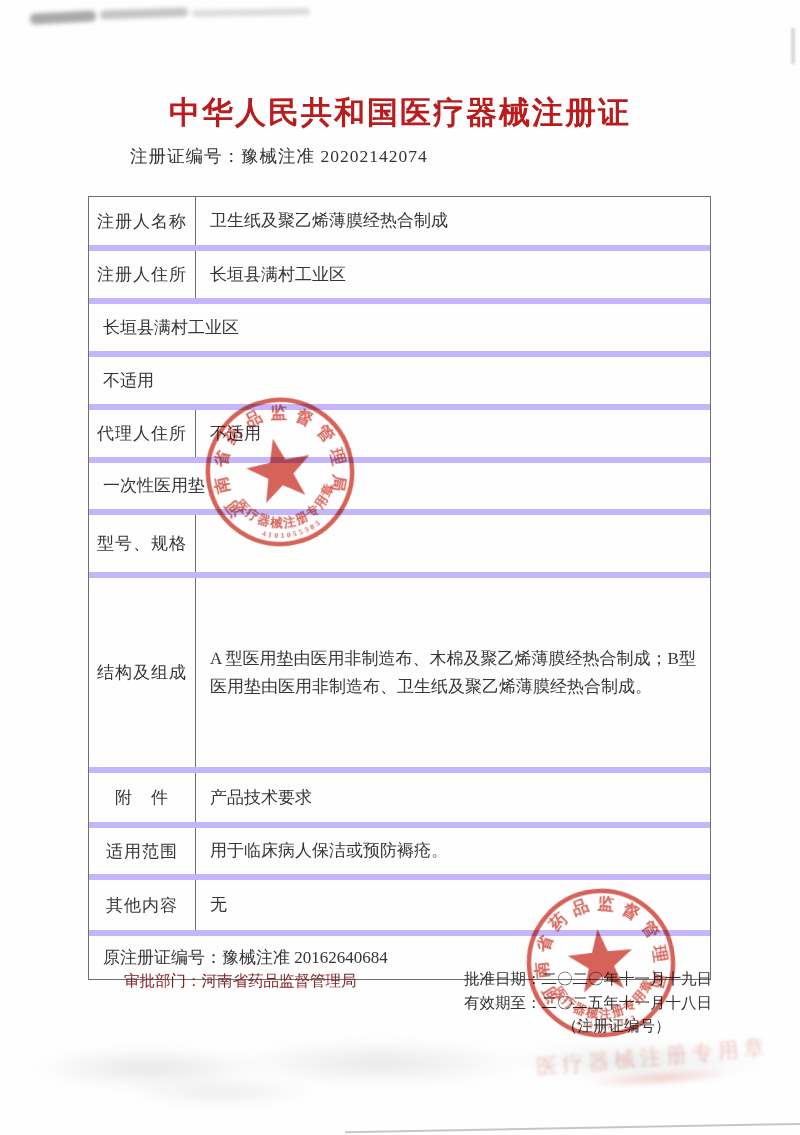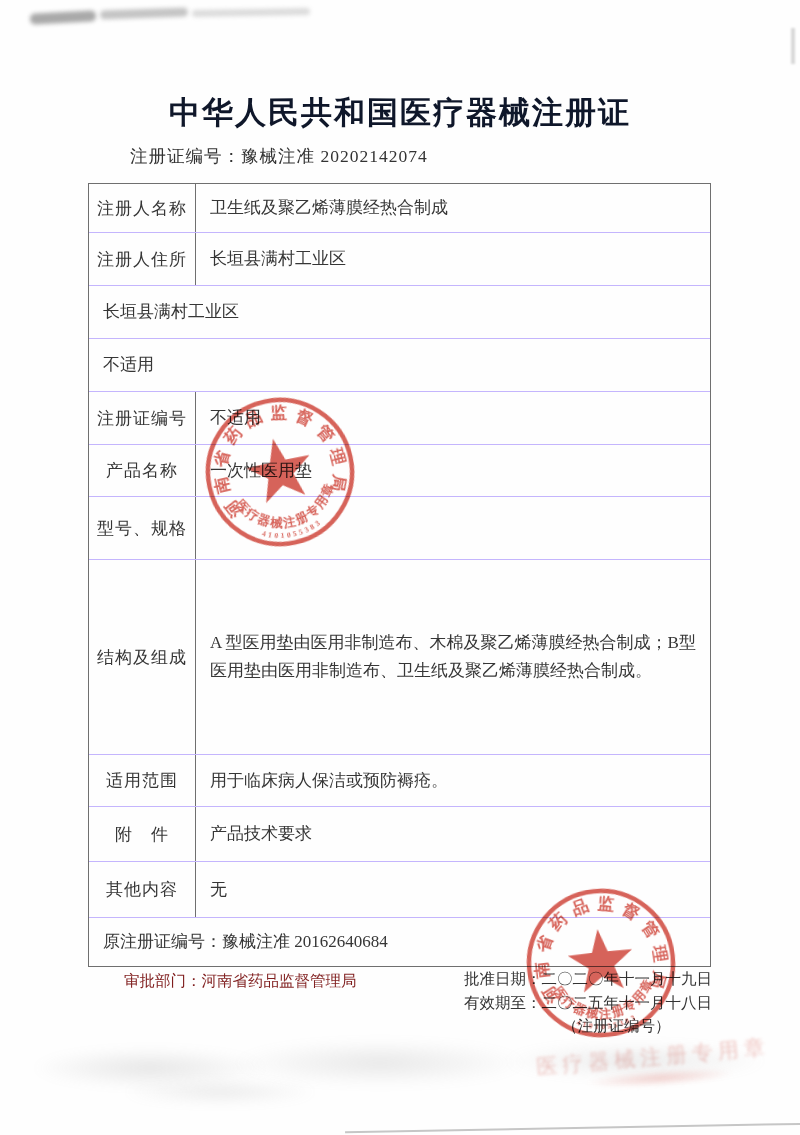--- a/index.html
+++ b/index.html
@@ -2,31 +2,31 @@
 <html><head>
 <meta charset="utf-8">
 <style>
   html,body { margin:0; padding:0; background:#ffffff; }
   .page {
     position:relative; width:800px; height:1135px; background:#fefefe;
     font-family:"Liberation Serif","DejaVu Serif",serif; color:#3a3a3a; overflow:hidden;
   }
   .title {
     position:absolute; top:92px; left:0; right:0; text-align:center;
-    font-size:31px; font-weight:bold; letter-spacing:2px; color:#0f172a;
+    font-size:31px; font-weight:bold; letter-spacing:2px; color:#b91c1c;
   }
   .certno {
     position:absolute; top:144px; left:130px; font-size:17.5px; color:#333;
     letter-spacing:1px;
   }
   .cert-table {
-    position:absolute; left:88px; top:183px; width:623px;
+    position:absolute; left:88px; top:196px; width:623px;
     border:1px solid #6f6f6f; box-sizing:border-box;
   }
-  .row { display:flex; border-top:1px solid #c4b5fd; box-sizing:border-box; }
+  .row { display:flex; border-top:6px solid #c4b5fd; box-sizing:border-box; }
   .row:first-child { border-top:none; }
   .cell-label {
     width:107px; flex:none; border-right:1px solid #6f6f6f; box-sizing:border-box;
     display:flex; align-items:center; justify-content:center;
     font-size:17px; letter-spacing:1px; color:#363636; text-align:center;
   }
   .cell-value {
     flex:1; display:flex; align-items:center; padding:4px 10px 4px 14px;
     font-size:17px; line-height:1.62; color:#363636;
   }
@@ -88,41 +88,40 @@
       <div class="cell-label">注册人住所</div>
       <div class="cell-value">长垣县满村工业区</div>
     </div>
     <div class="row" style="height:53px">
       <div class="cell-value">长垣县满村工业区</div>
     </div>
     <div class="row" style="height:53px">
       <div class="cell-value">不适用</div>
     </div>
     <div class="row" style="height:53px">
-      <div class="cell-label">注册证编号</div>
+      <div class="cell-label">代理人住所</div>
       <div class="cell-value">不适用</div>
     </div>
     <div class="row" style="height:52px">
-      <div class="cell-label">产品名称</div>
       <div class="cell-value">一次性医用垫</div>
     </div>
     <div class="row" style="height:63px">
       <div class="cell-label">型号、规格</div>
     </div>
     <div class="row" style="height:195px">
       <div class="cell-label">结构及组成</div>
       <div class="cell-value">A 型医用垫由医用非制造布、木棉及聚乙烯薄膜经热合制成；B型医用垫由医用非制造布、卫生纸及聚乙烯薄膜经热合制成。</div>
     </div>
+    <div class="row" style="height:55px">
+      <div class="cell-label">附　件</div>
+      <div class="cell-value">产品技术要求</div>
+    </div>
     <div class="row" style="height:52px">
       <div class="cell-label">适用范围</div>
       <div class="cell-value">用于临床病人保洁或预防褥疮。</div>
-    </div>
-    <div class="row" style="height:55px">
-      <div class="cell-label">附　件</div>
-      <div class="cell-value">产品技术要求</div>
     </div>
     <div class="row" style="height:56px">
       <div class="cell-label">其他内容</div>
       <div class="cell-value">无</div>
     </div>
     <div class="row" style="height:49px">
       <div class="cell-value">原注册证编号：豫械注准 20162640684</div>
     </div>
   </div>
 

